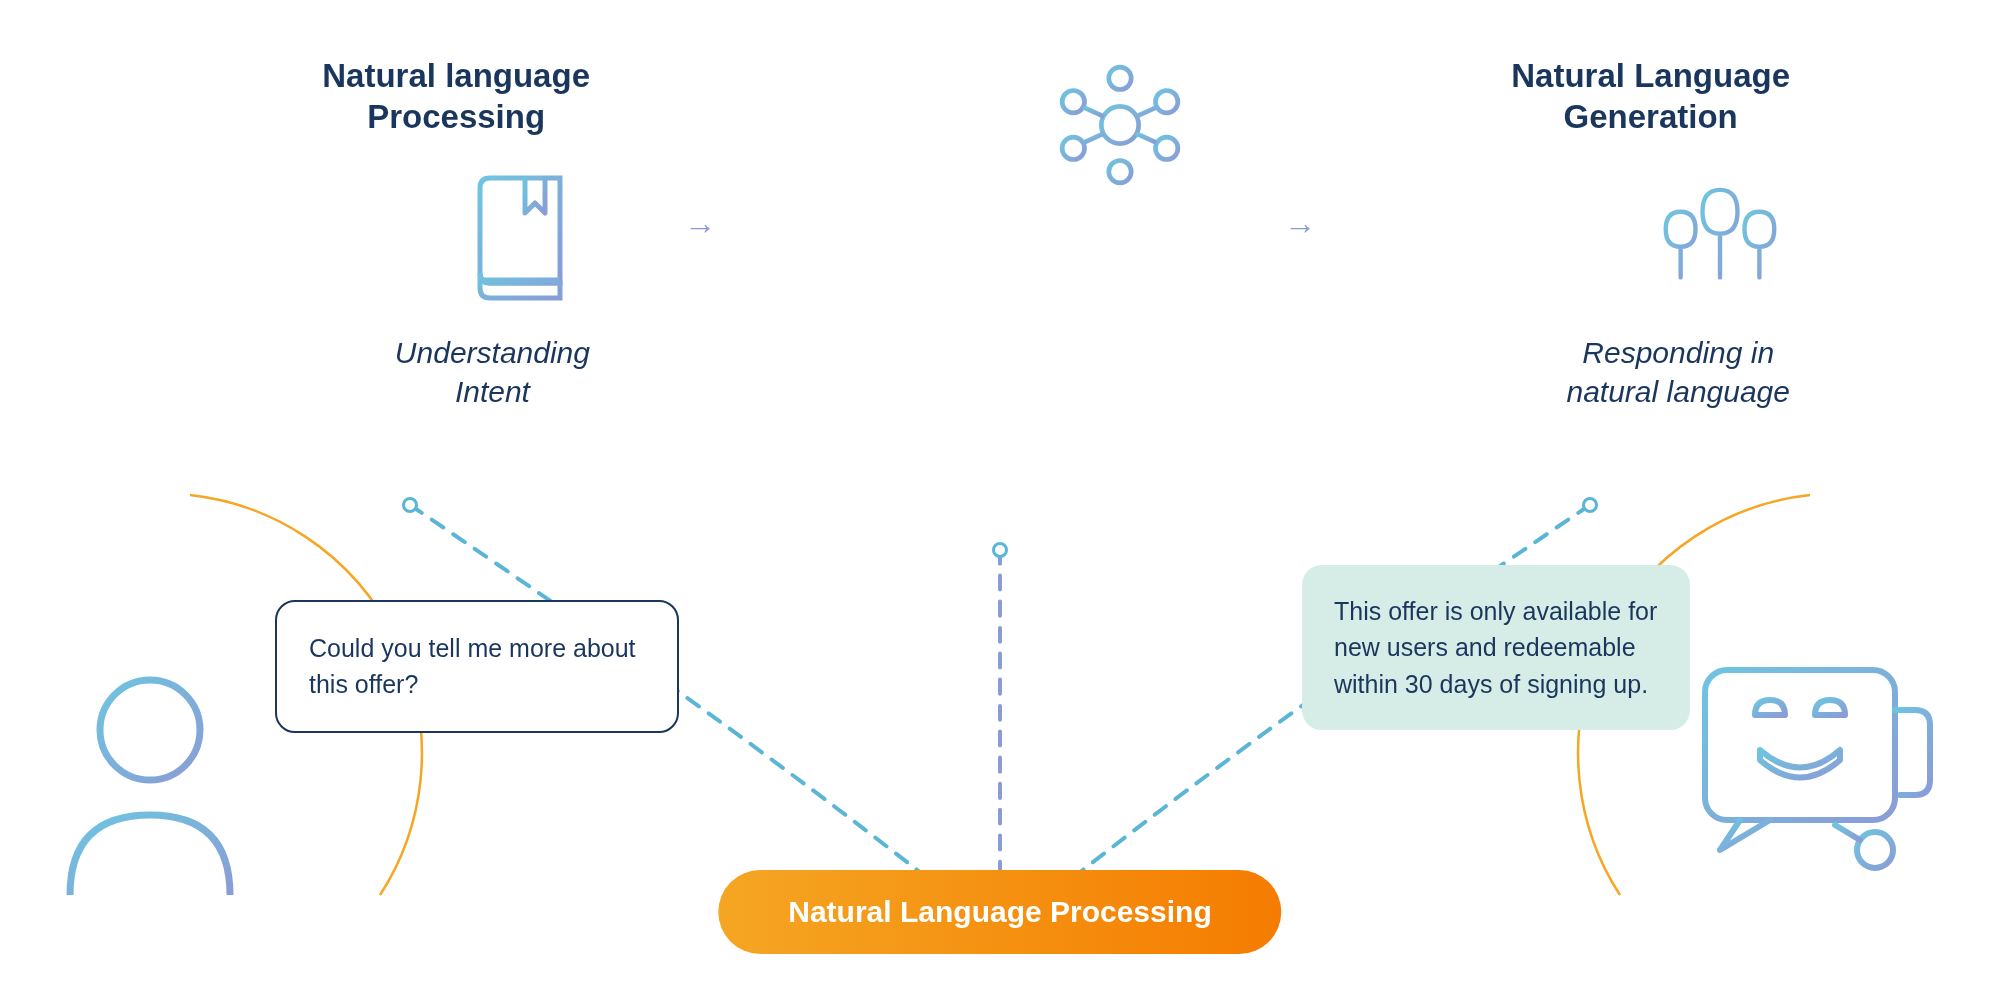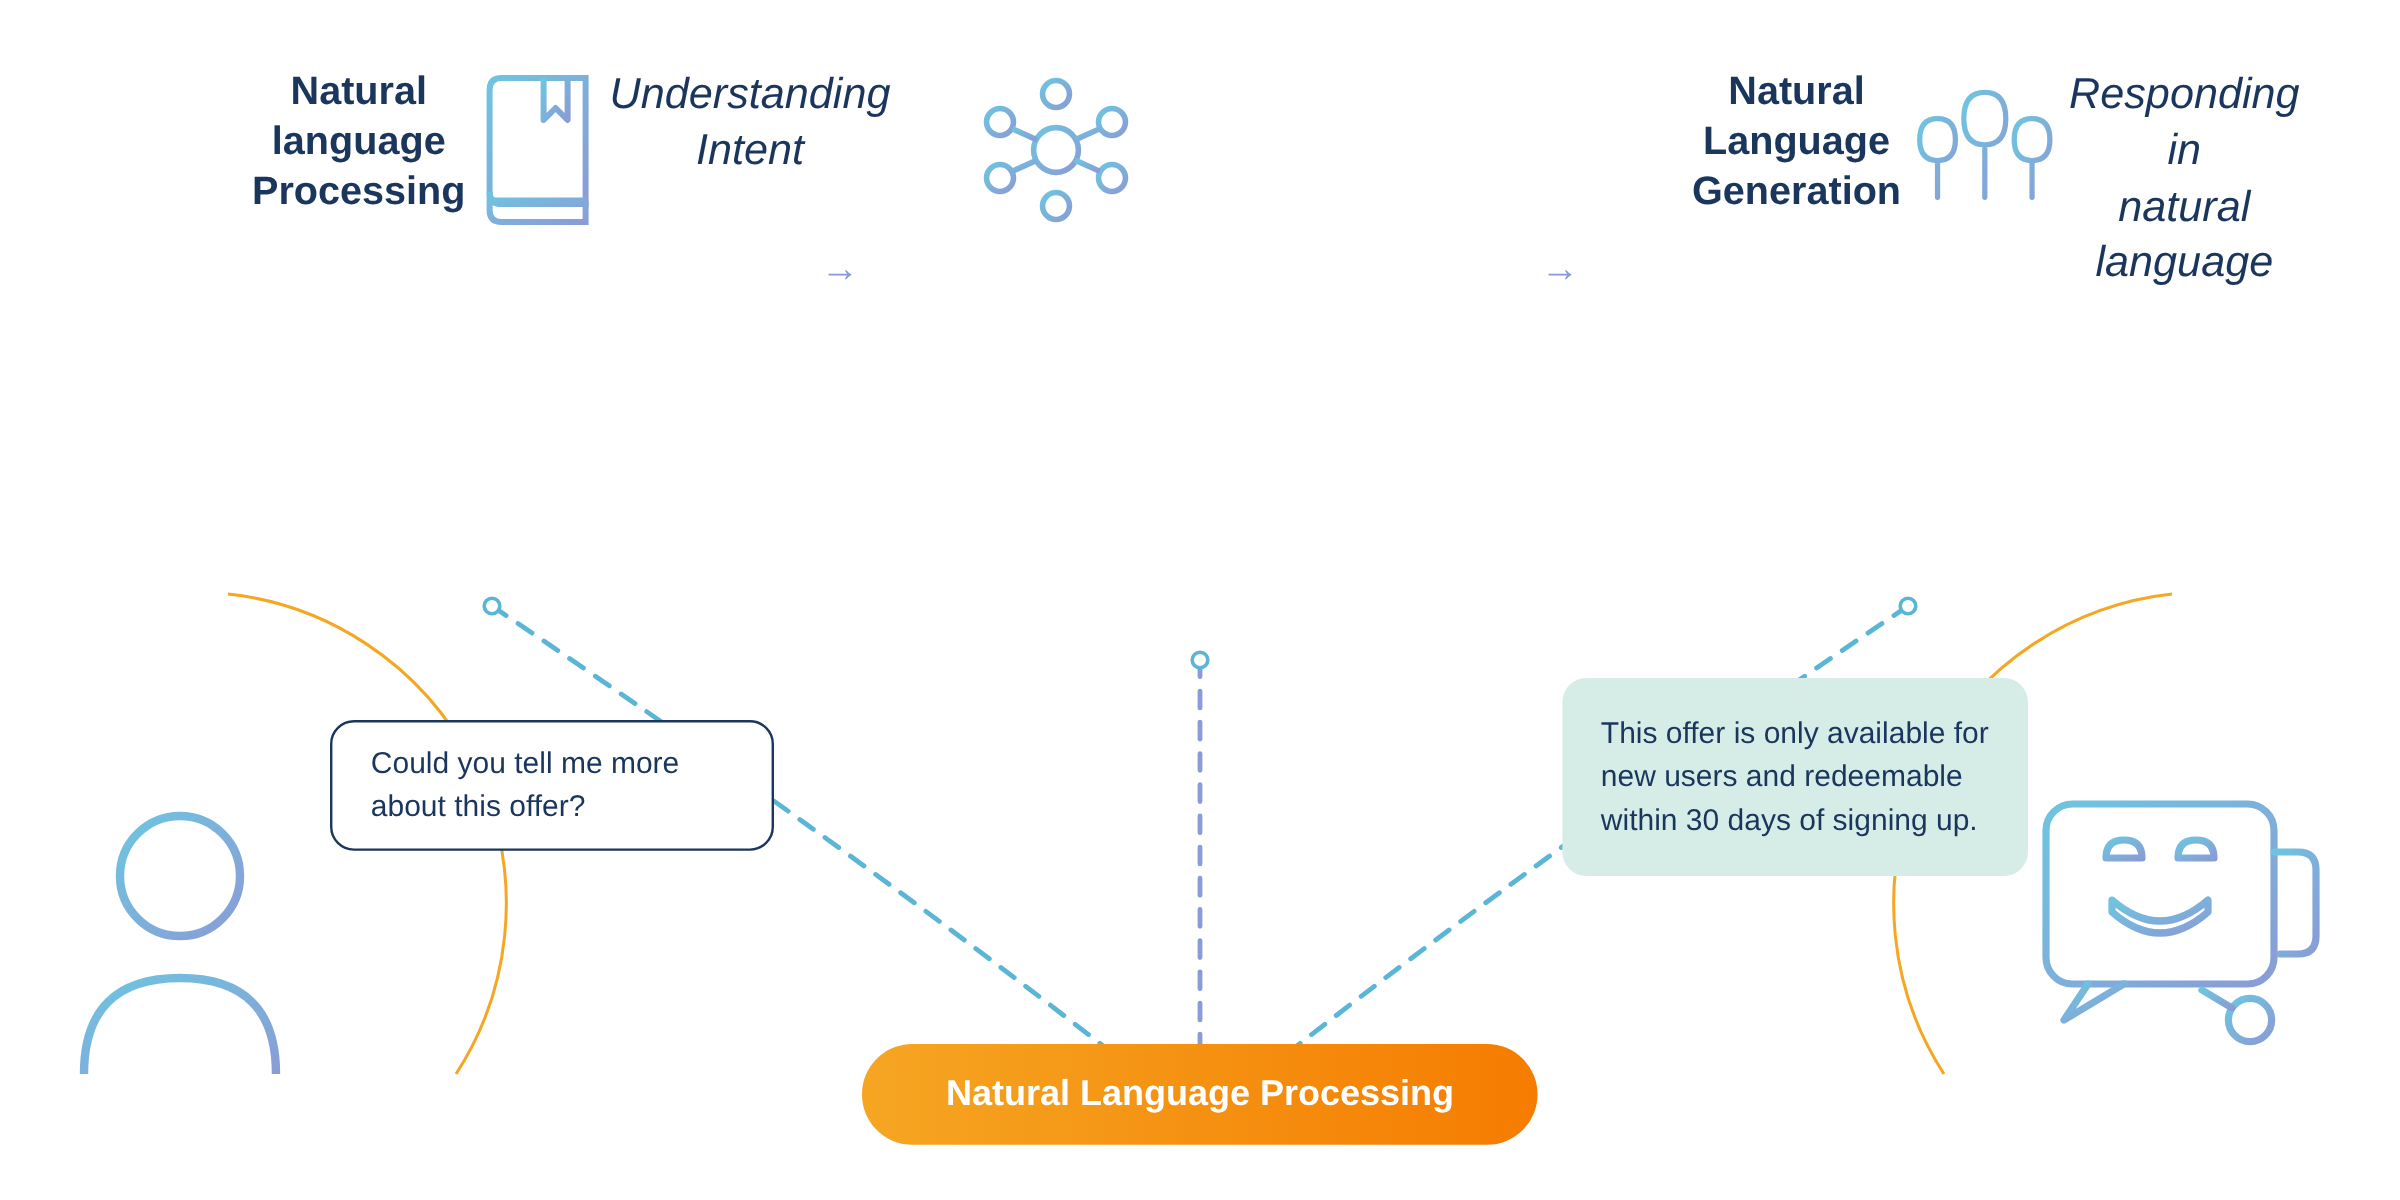--- a/index.html
+++ b/index.html
@@ -15,42 +15,43 @@
     position: absolute;
     top: 55px;
     left: 210px;
     right: 210px;
     display: flex;
     justify-content: space-between;
     align-items: flex-start;
   }
   .stage {
     display: flex;
-    align-items: flex-start;
+    flex-direction: column;
+    align-items: flex-end;
     width: 380px;
   }
   .stage-title {
     color: #1a365d;
     font-size: 33px;
     font-weight: 700;
     text-align: center;
     line-height: 1.25;
     margin-bottom: 30px;
   }
   .stage-icon {
     width: 140px;
     height: 140px;
     margin-bottom: 25px;
     display: flex;
     align-items: center;
     justify-content: center;
   }
   .stage-subtitle {
     color: #1a365d;
-    font-size: 36px;
+    font-size: 30px;
     font-style: italic;
     text-align: center;
     line-height: 1.3;
   }
   .arrow {
     margin-top: 150px;
     color: #8a9cd6;
     font-size: 32px;
   }
   .bottom-area {
@@ -67,22 +68,22 @@
   }
   .bot-icon {
     position: absolute;
     right: 55px;
     top: 150px;
   }
   .speech-user {
     position: absolute;
     left: 275px;
     top: 100px;
-    width: 370px;
-    padding: 16px 32px;
+    width: 404px;
+    padding: 28px 32px;
     border: 2.5px solid #1a365d;
     border-radius: 20px;
     background: #fff;
     color: #1a365d;
     font-size: 25px;
     line-height: 1.45;
   }
   .speech-bot {
     position: absolute;
     right: 310px;

